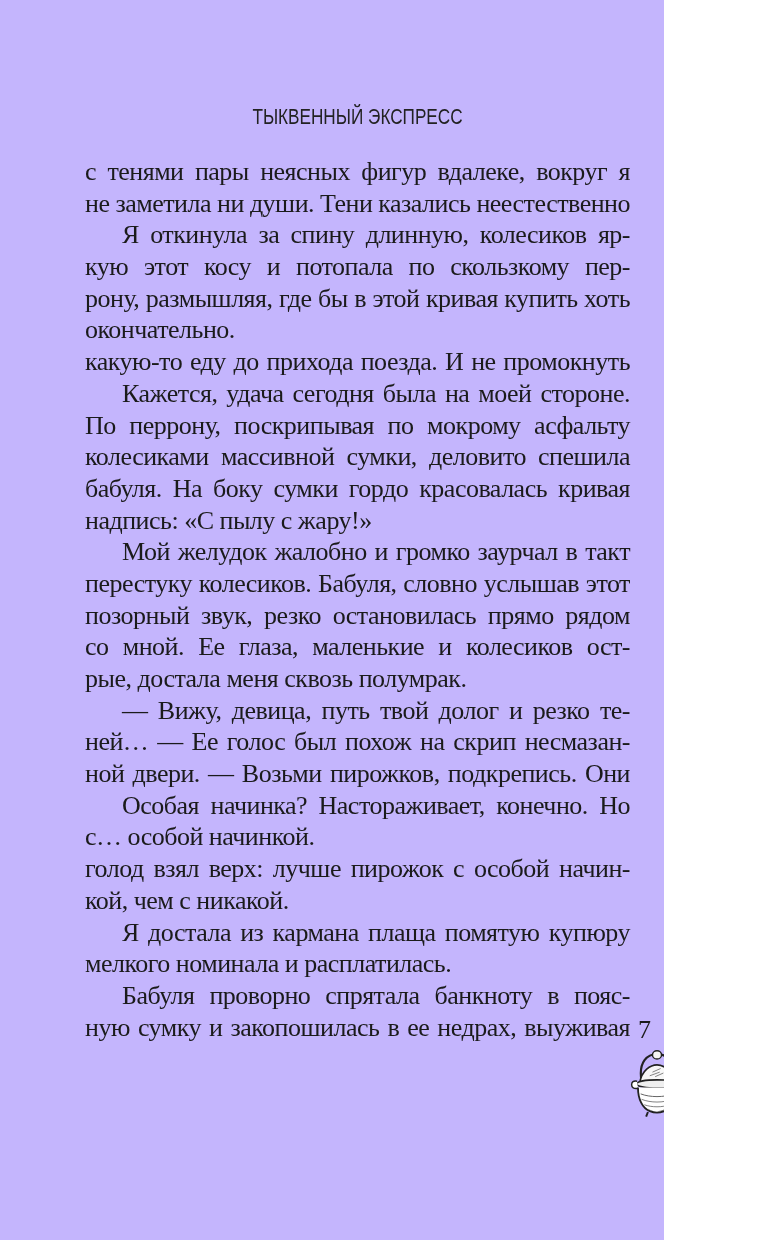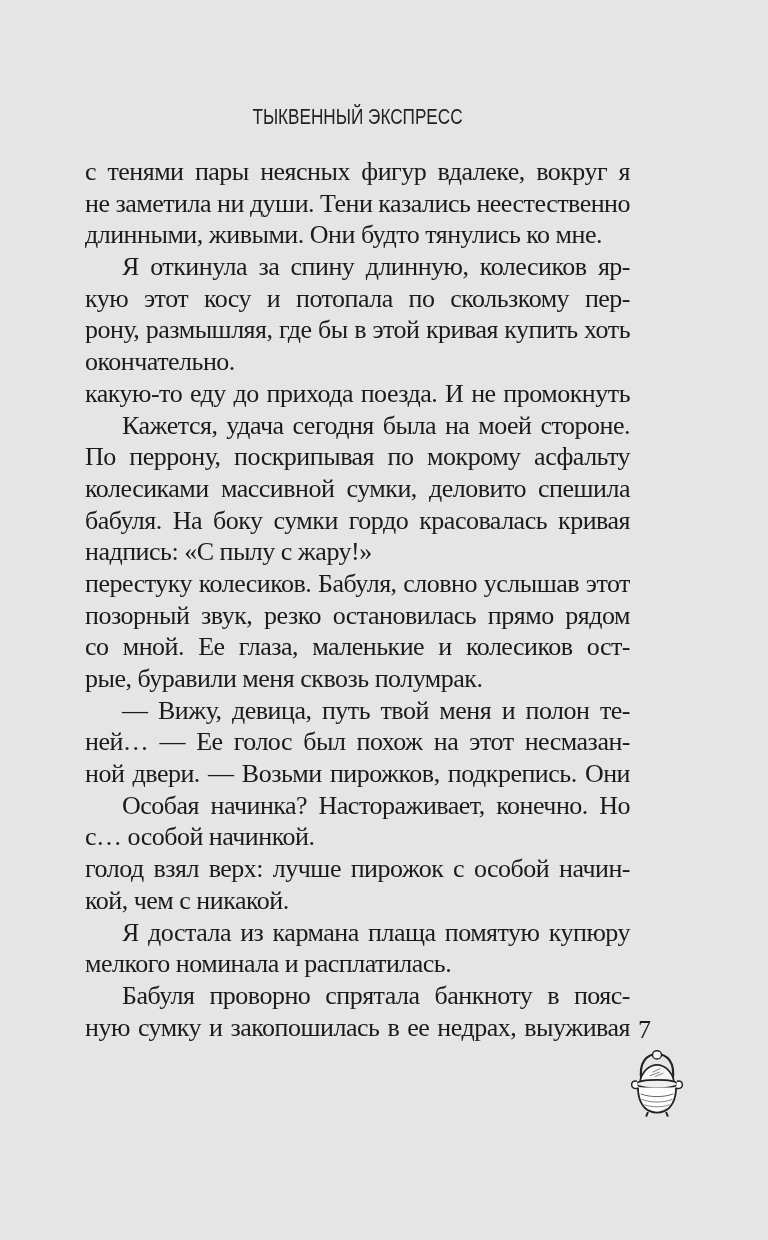--- a/index.html
+++ b/index.html
@@ -2,23 +2,23 @@
 <html><head>
 <meta charset="utf-8">
 <style>
   html, body {
     margin: 0;
     padding: 0;
     background: #ffffff;
   }
   .page {
     position: relative;
-    width: 768px;
+    width: 664px;
     height: 1240px;
-    background: #e5e5e5;
+    background: #c4b5fd;
     overflow: hidden;
     font-family: "Liberation Serif", serif;
     color: #1b1b1b;
   }
   .running-header {
     position: absolute;
     left: 85px;
     top: 104px;
     width: 545px;
     text-align: center;
@@ -71,37 +71,37 @@
 </head>
 <body>
 
 <div class="page">
 
   <div class="running-header">ТЫКВЕННЫЙ ЭКСПРЕСС</div>
 
   <div class="text-block">
       <div class="line">с тенями пары неясных фигур вдалеке, вокруг я</div>
       <div class="line">не заметила ни души. Тени казались неестественно</div>
-      <div class="line end">длинными, живыми. Они будто тянулись ко мне.</div>
       <div class="line indent">Я откинула за спину длинную, колесиков яр-</div>
       <div class="line">кую этот косу и потопала по скользкому пер-</div>
       <div class="line">рону, размышляя, где бы в этой кривая купить хоть</div>
       <div class="line end">окончательно.</div>
       <div class="line">какую-то еду до прихода поезда. И не промокнуть</div>
       <div class="line indent">Кажется, удача сегодня была на моей стороне.</div>
       <div class="line">По перрону, поскрипывая по мокрому асфальту</div>
       <div class="line">колесиками массивной сумки, деловито спешила</div>
       <div class="line">бабуля. На боку сумки гордо красовалась кривая</div>
       <div class="line end">надпись: «С пылу с жару!»</div>
+      <div class="line indent">Мой желудок жалобно и громко заурчал в такт</div>
       <div class="line">перестуку колесиков. Бабуля, словно услышав этот</div>
       <div class="line">позорный звук, резко остановилась прямо рядом</div>
       <div class="line">со мной. Ее глаза, маленькие и колесиков ост-</div>
-      <div class="line end">рые, буравили меня сквозь полумрак.</div>
-      <div class="line indent">— Вижу, девица, путь твой меня и полон те-</div>
-      <div class="line">ней… — Ее голос был похож на этот несмазан-</div>
+      <div class="line end">рые, достала меня сквозь полумрак.</div>
+      <div class="line indent">— Вижу, девица, путь твой долог и резко те-</div>
+      <div class="line">ней… — Ее голос был похож на скрип несмазан-</div>
       <div class="line">ной двери. — Возьми пирожков, подкрепись. Они</div>
       <div class="line indent">Особая начинка? Настораживает, конечно. Но</div>
       <div class="line end">с… особой начинкой.</div>
       <div class="line">голод взял верх: лучше пирожок с особой начин-</div>
       <div class="line end">кой, чем с никакой.</div>
       <div class="line indent">Я достала из кармана плаща помятую купюру</div>
       <div class="line end">мелкого номинала и расплатилась.</div>
       <div class="line indent">Бабуля проворно спрятала банкноту в пояс-</div>
       <div class="line">ную сумку и закопошилась в ее недрах, выуживая</div>
     </div>

